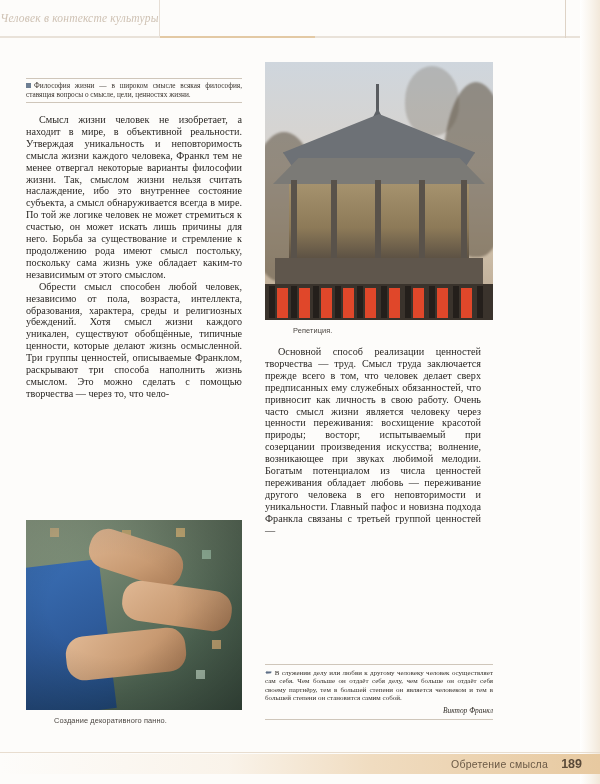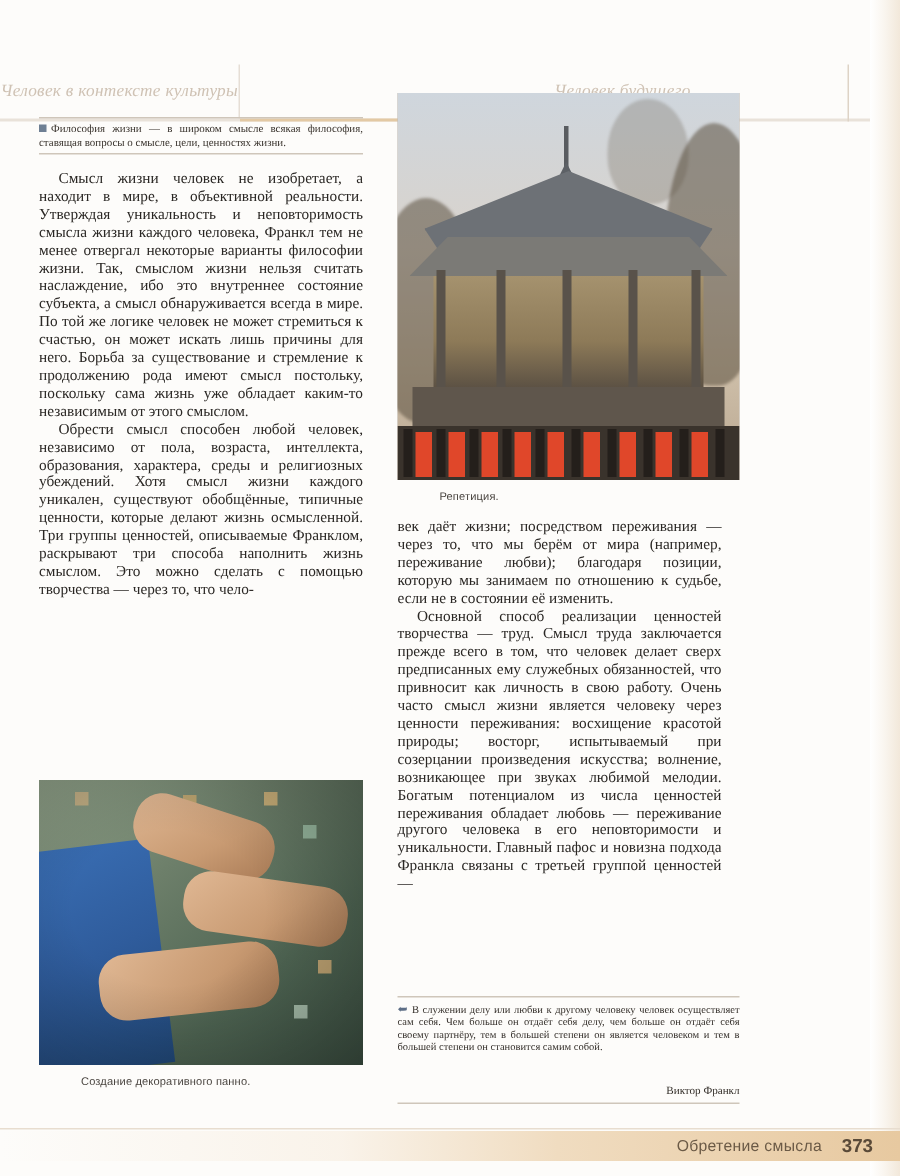--- a/index.html
+++ b/index.html
@@ -13,21 +13,21 @@
   #page {
     position: relative;
     width: 600px; height: 784px;
     background: #fdfcfa;
   }
 
   
   .tabbar {
     position: absolute;
     left: 0; top: 0;
-    width: 600px; height: 38px; margin-top: 43px;
+    width: 600px; height: 38px;
   }
   .tab {
     position: absolute;
     top: 0;
     height: 36px;
     display: flex;
     align-items: center;
     justify-content: center;
     font-family: "Liberation Serif", serif;
     font-style: italic;
@@ -251,22 +251,23 @@
   .quotebox .qmark {
     display: inline-block;
     color: #5d6e86;
     font-size: 8px;
     margin-right: 3px;
     transform: scaleX(-1);
   }
   .quote-author {
     display: block;
     text-align: right;
+    font-style: italic;
     font-size: 7.4px;
-    margin-top: 20px;
+    margin-top: 4px;
   }
 
   
   .footer {
     position: absolute;
     left: 0; bottom: 0;
     width: 600px; height: 34px;
   }
   .footer-band {
     position: absolute;
@@ -298,41 +299,37 @@
 </style>
 </head>
 <body>
 
 <div id="page">
 
   <div class="tabbar">
     <div class="tab tab-left">
       <span>Человек в контексте культуры</span>
     </div>
-    <div class="tab tab-right">
-      <span>Человек будущего</span>
-    </div>
     <div class="tab-underline"></div>
     <div class="tab-underline-gap"></div>
     <div class="tab-right-edge"></div>
   </div>
 
   <div class="rightbar"></div>
 
   <div class="notebox">
     <span class="sq"></span><span>Философия жизни — в широком смысле всякая философия, ставящая вопросы о смысле, цели, ценностях жизни.</span>
   </div>
 
   <div class="col col-left" style="top:114px;">
     <p>Смысл жизни человек не изобретает, а находит в мире, в объективной реальности. Утверждая уникальность и неповторимость смысла жизни каждого человека, Франкл тем не менее отвергал некоторые варианты философии жизни. Так, смыслом жизни нельзя считать наслаждение, ибо это внутреннее состояние субъекта, а смысл обнаруживается всегда в мире. По той же логике человек не может стремиться к счастью, он может искать лишь причины для него. Борьба за существование и стремление к продолжению рода имеют смысл постольку, поскольку сама жизнь уже обладает каким-то независимым от этого смыслом.</p>
     <p>Обрести смысл способен любой человек, независимо от пола, возраста, интеллекта, образования, характера, среды и религиозных убеждений. Хотя смысл жизни каждого уникален, существуют обобщённые, типичные ценности, которые делают жизнь осмысленной. Три группы ценностей, описываемые Франклом, раскрывают три способа наполнить жизнь смыслом. Это можно сделать с помощью творчества — через то, что чело-</p>
   </div>
 
   <div class="col col-right" style="top:346px;">
-    <p class="noind">век даёт жизни; посредством переживания — через то, что мы берём от мира (например, переживание любви); благодаря позиции, которую мы занимаем по отношению к судьбе, если не в состоянии её изменить.</p>
     <p>Основной способ реализации ценностей творчества — труд. Смысл труда заключается прежде всего в том, что человек делает сверх предписанных ему служебных обязанностей, что привносит как личность в свою работу. Очень часто смысл жизни является человеку через ценности переживания: восхищение красотой природы; восторг, испытываемый при созерцании произведения искусства; волнение, возникающее при звуках любимой мелодии. Богатым потенциалом из числа ценностей переживания обладает любовь — переживание другого человека в его неповторимости и уникальности. Главный пафос и новизна подхода Франкла связаны с третьей группой ценностей —</p>
   </div>
 
   <div class="photo" id="photo-gazebo">
     <div class="sky"></div>
     <div class="tree" style="left:-16px;top:70px;width:70px;height:150px;"></div>
     <div class="tree" style="left:178px;top:20px;width:66px;height:175px;"></div>
     <div class="tree" style="left:140px;top:4px;width:54px;height:70px;opacity:.45;"></div>
     <div class="spire"></div>
     <div class="roof"></div>
@@ -387,16 +384,16 @@
 
   <div class="quotebox">
     <span class="qmark">➥</span><span>В служении делу или любви к другому человеку человек осуществляет сам себя. Чем больше он отдаёт себя делу, чем больше он отдаёт себя своему партнёру, тем в большей степени он является человеком и тем в большей степени он становится самим собой.</span>
     <span class="quote-author">Виктор Франкл</span>
   </div>
 
   <div class="footer">
     <div class="footer-rule"></div>
     <div class="footer-band"></div>
     <div class="footer-text">Обретение смысла</div>
-    <div class="footer-page">373</div>
+    <div class="footer-page">189</div>
   </div>
 
 </div>
 
 </body></html>

